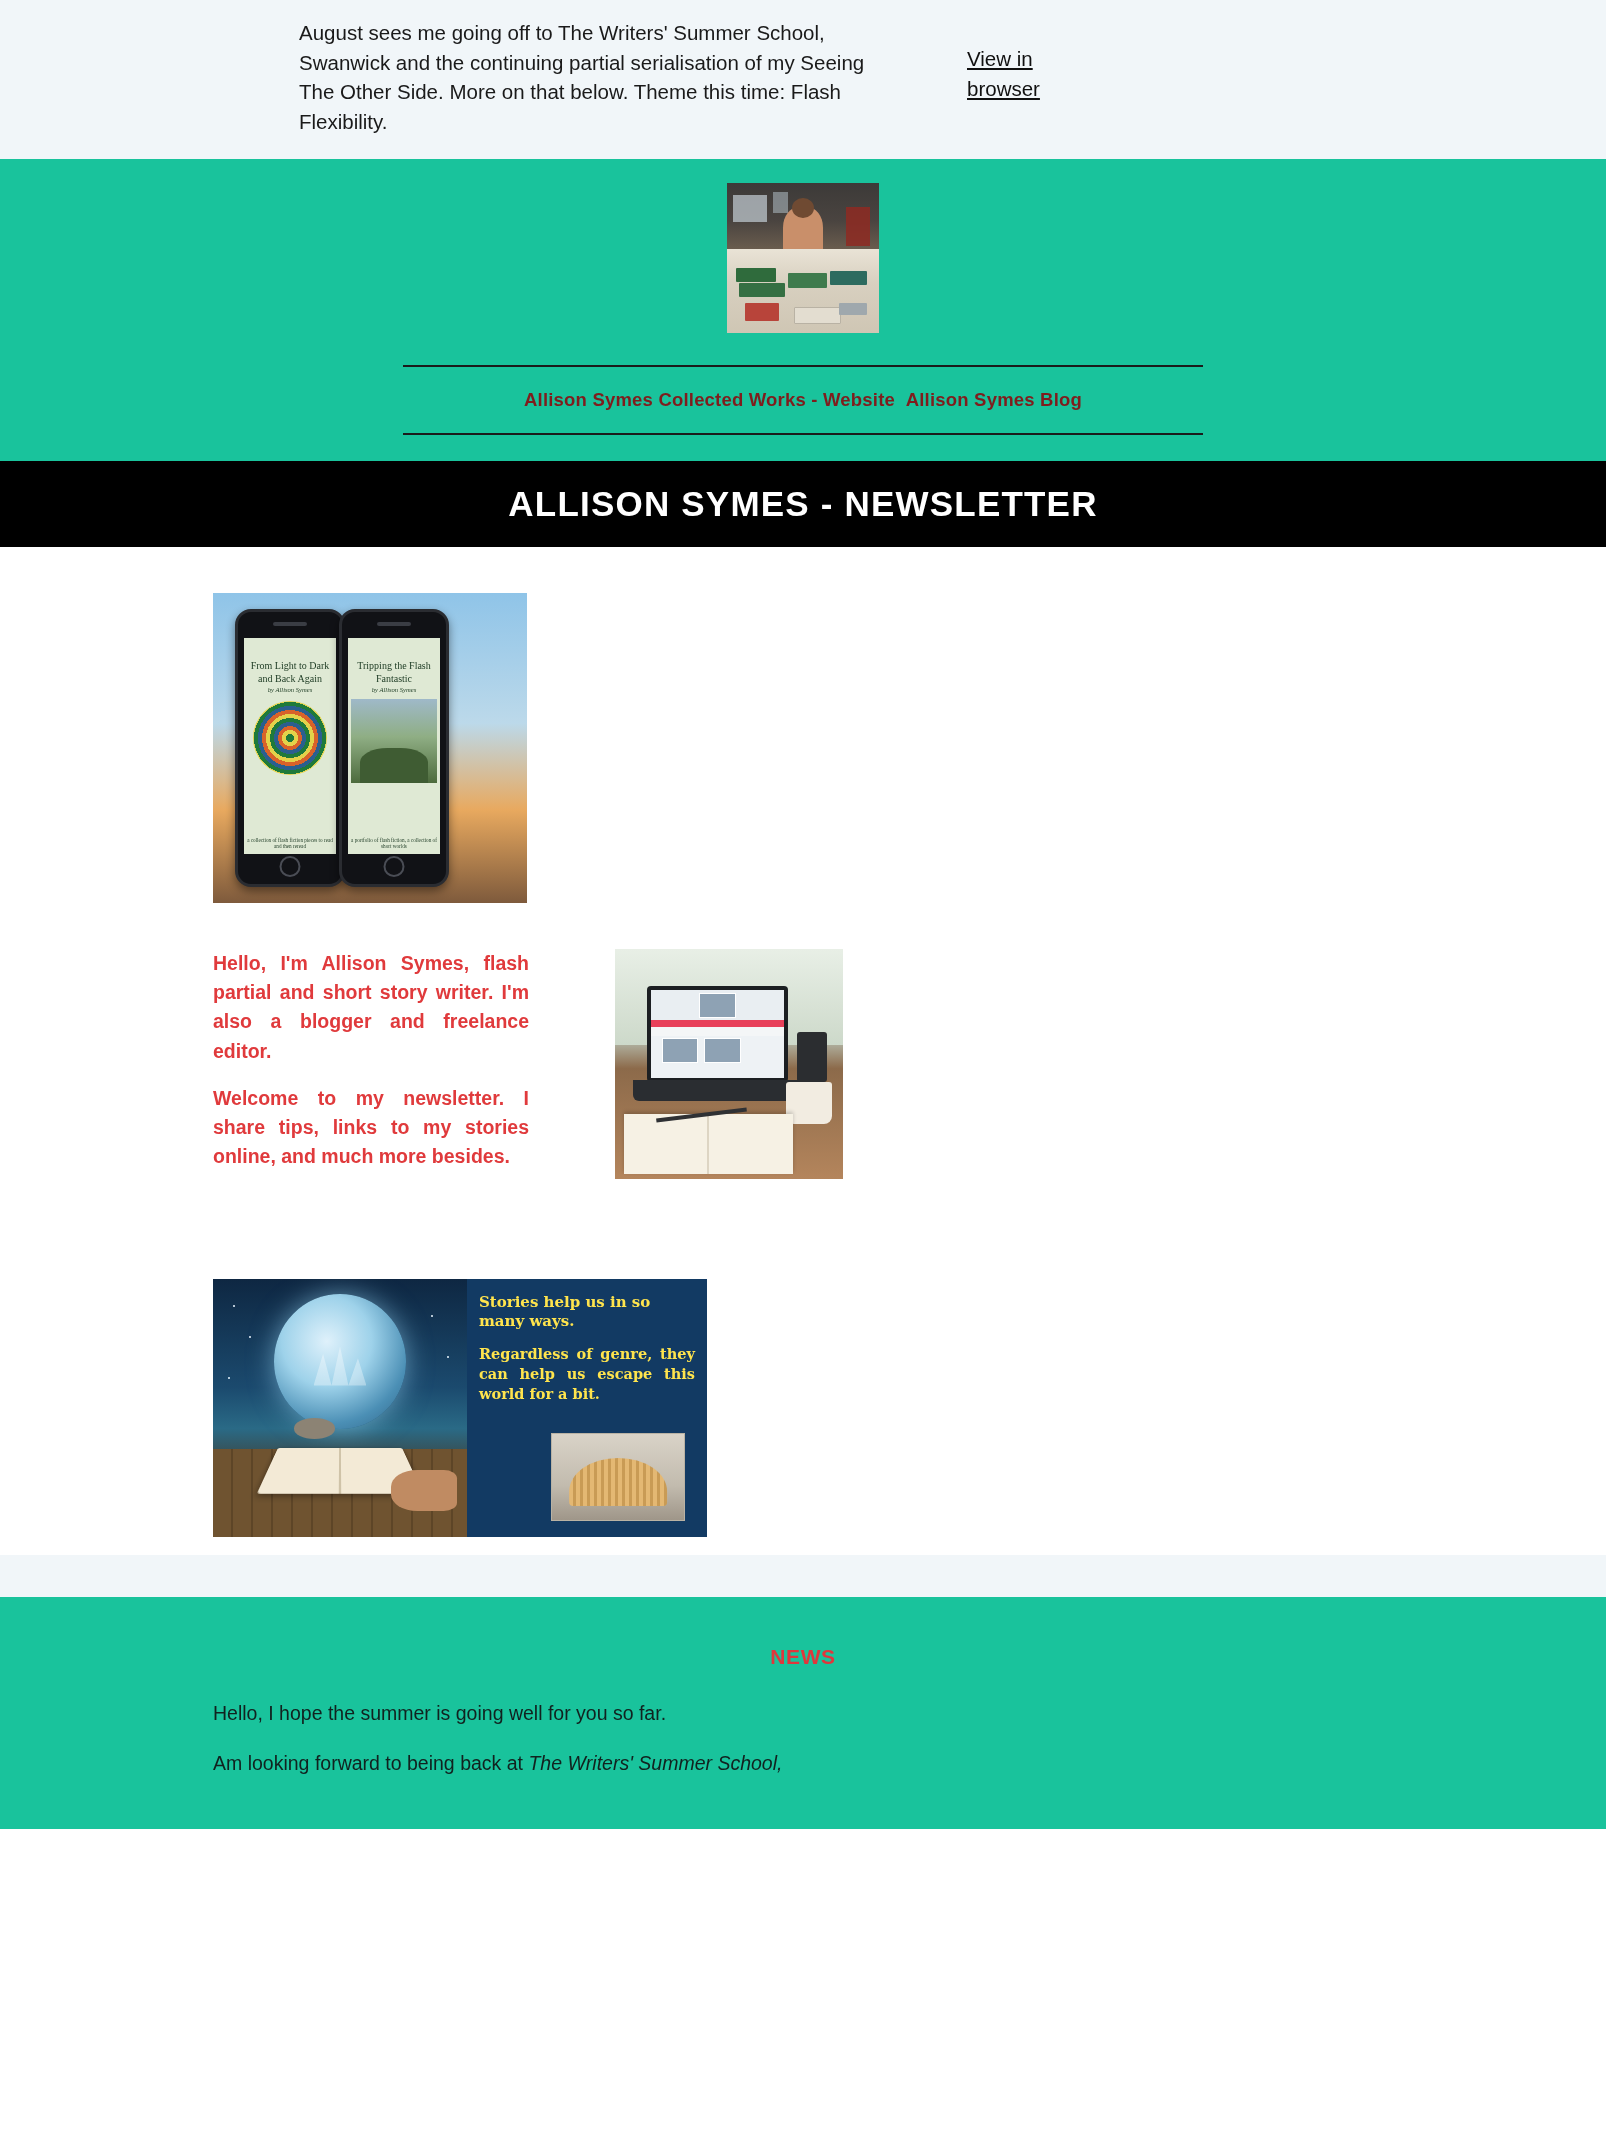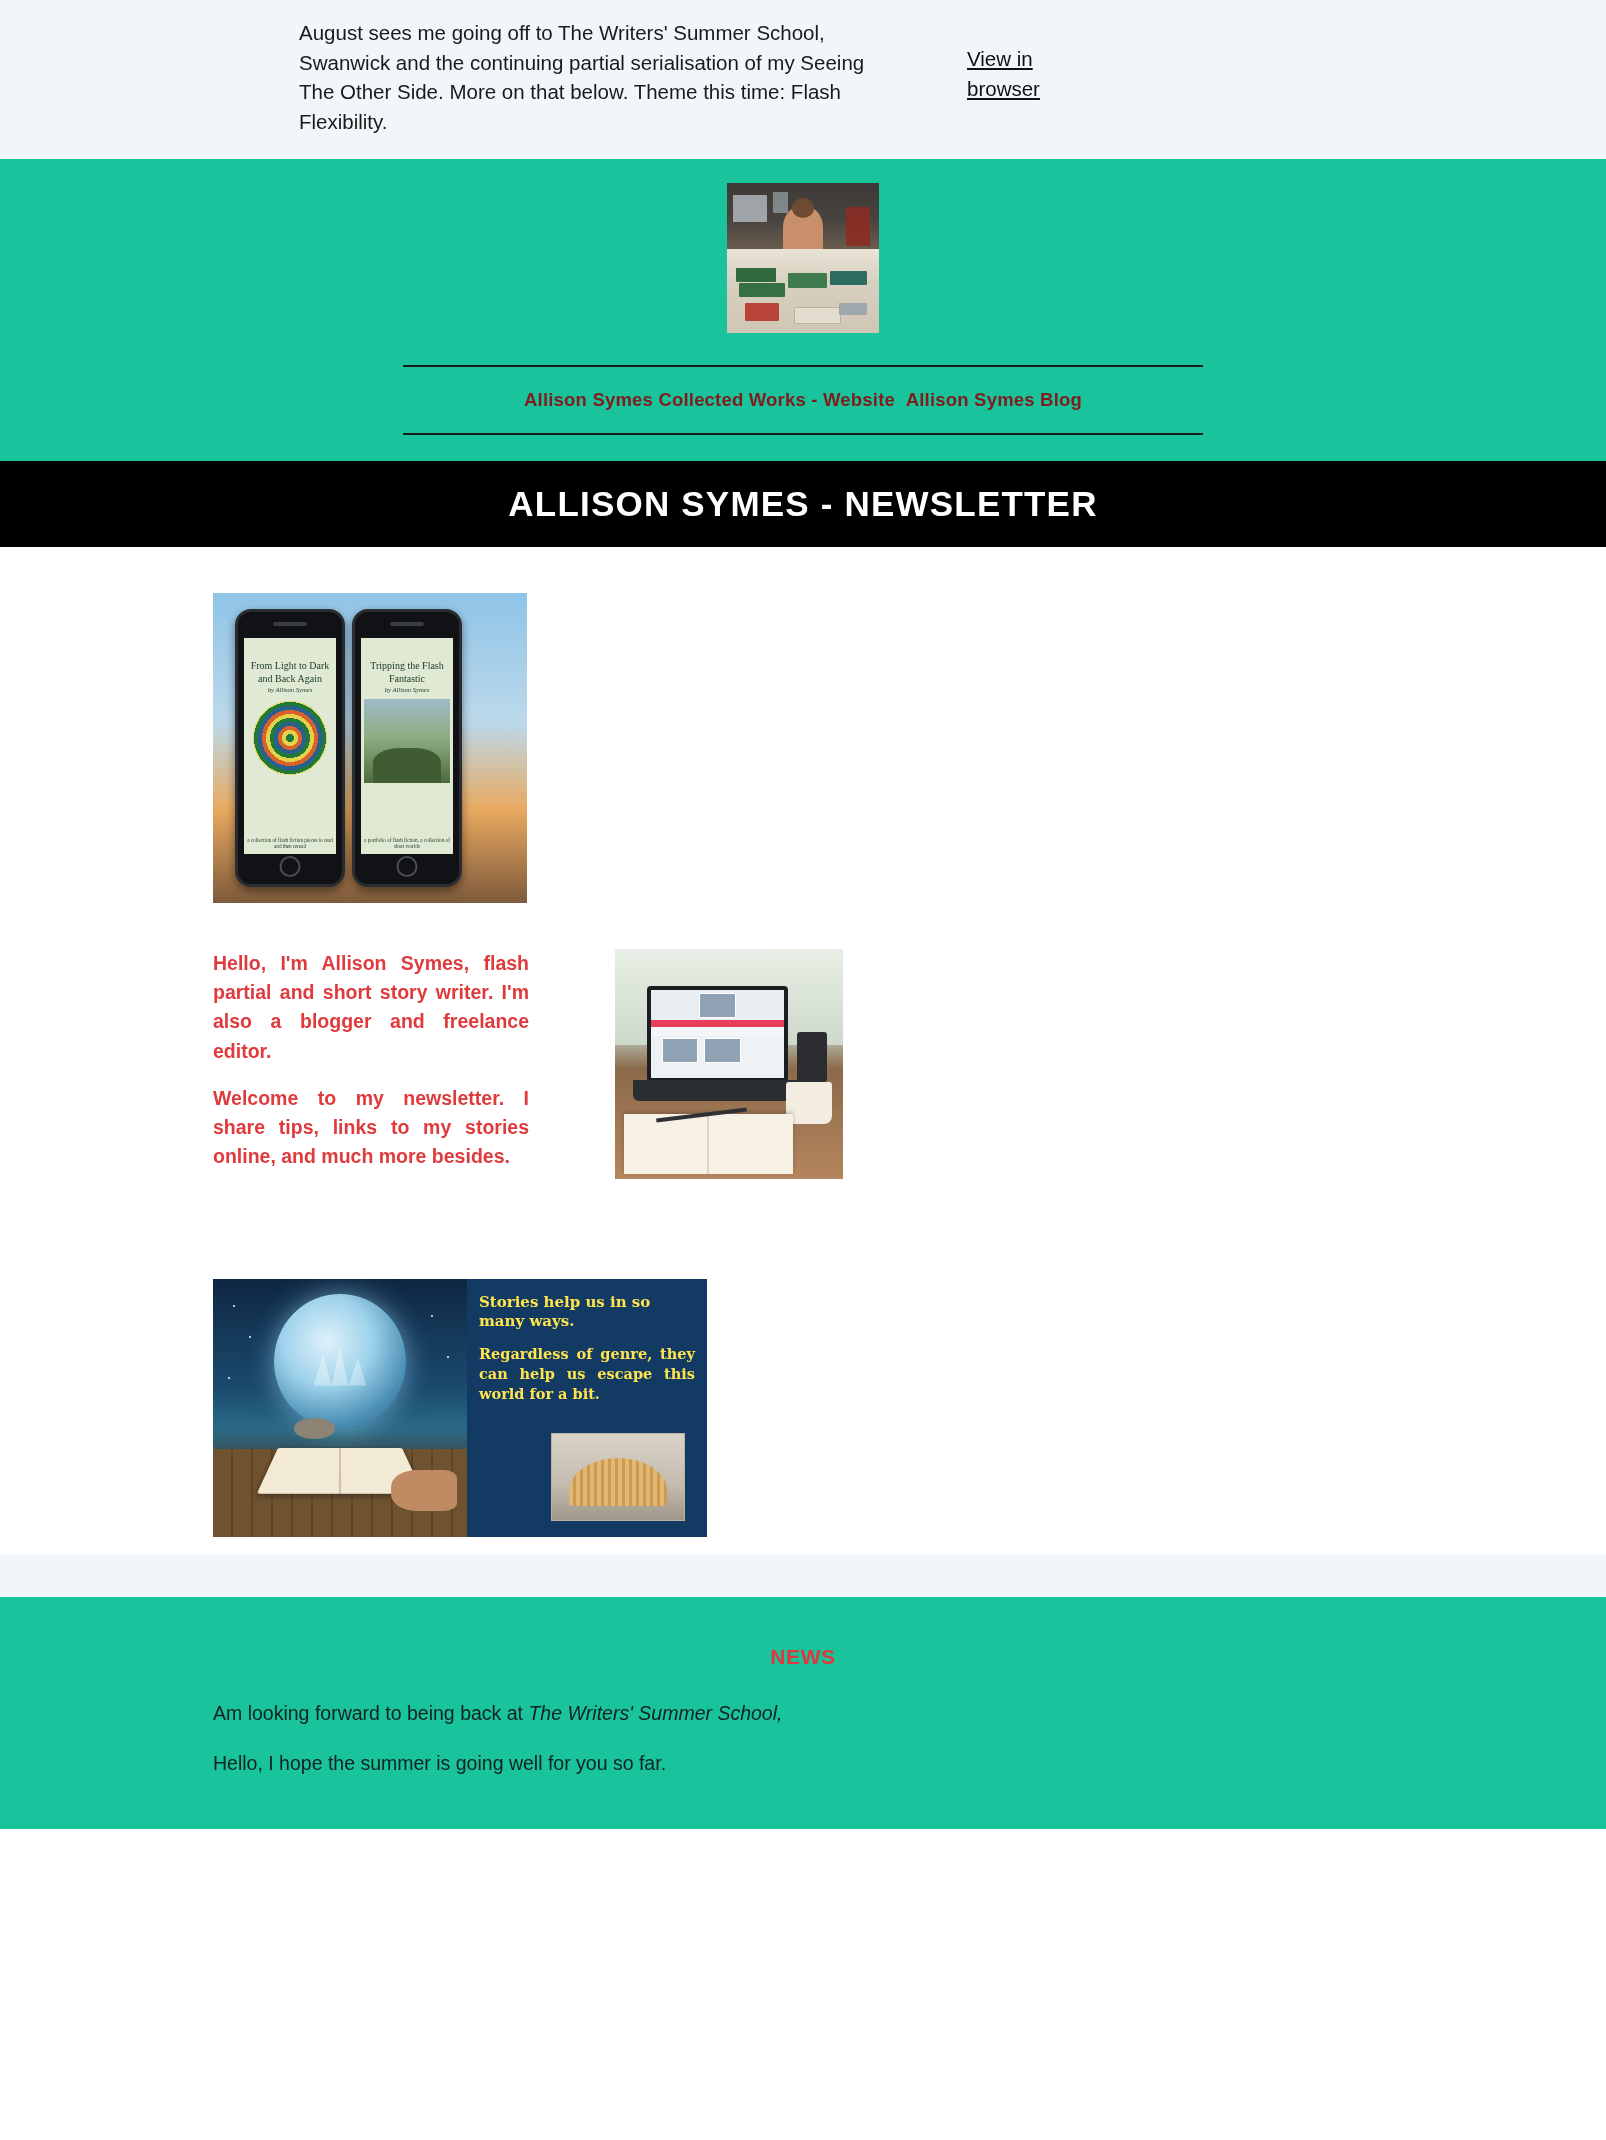--- a/index.html
+++ b/index.html
@@ -183,21 +183,21 @@
     top: 16px;
     width: 110px;
     height: 278px;
     background: #111216;
     border-radius: 16px;
     box-shadow: 0 4px 10px rgba(0,0,0,.45);
     border: 3px solid #2a2c31;
     box-sizing: border-box;
   }
   .phone.p1 { left: 22px; }
-  .phone.p2 { left: 139px; }
+  .phone.p2 { left: 126px; }
   .phone .screen {
     position: absolute;
     left: 6px; right: 6px; top: 26px; bottom: 30px;
     background: #dfe9d4;
     overflow: hidden;
   }
   .phone .notch {
     position: absolute; left: 50%; transform: translateX(-50%);
     top: 10px; width: 34px; height: 4px; background: #3a3d44; border-radius: 2px;
   }
@@ -538,19 +538,19 @@
     </div>
 
   </div>
 
   <div class="spacer-light"></div>
 
   <div class="news-band">
     <h2 class="news-title">NEWS</h2>
     <div class="news-body">
       <div class="news-col">
+        <p>Hello, I hope the summer is going well for you so far.</p>
         <p><span>Am looking forward to being back at </span><em>The Writers' Summer School,</em></p>
-        <p>Hello, I hope the summer is going well for you so far.</p>
       </div>
     </div>
   </div>
 
 </div>
 
 </body></html>

